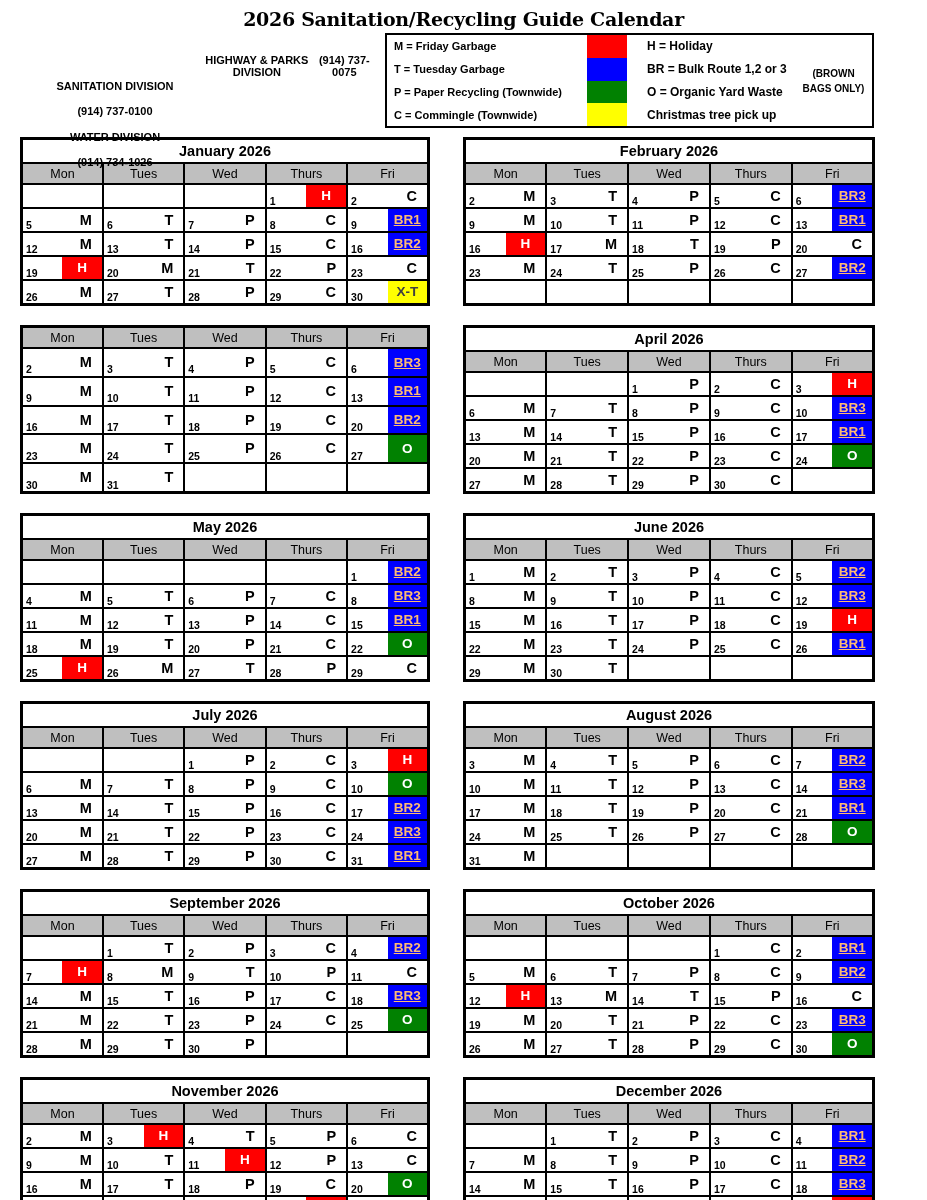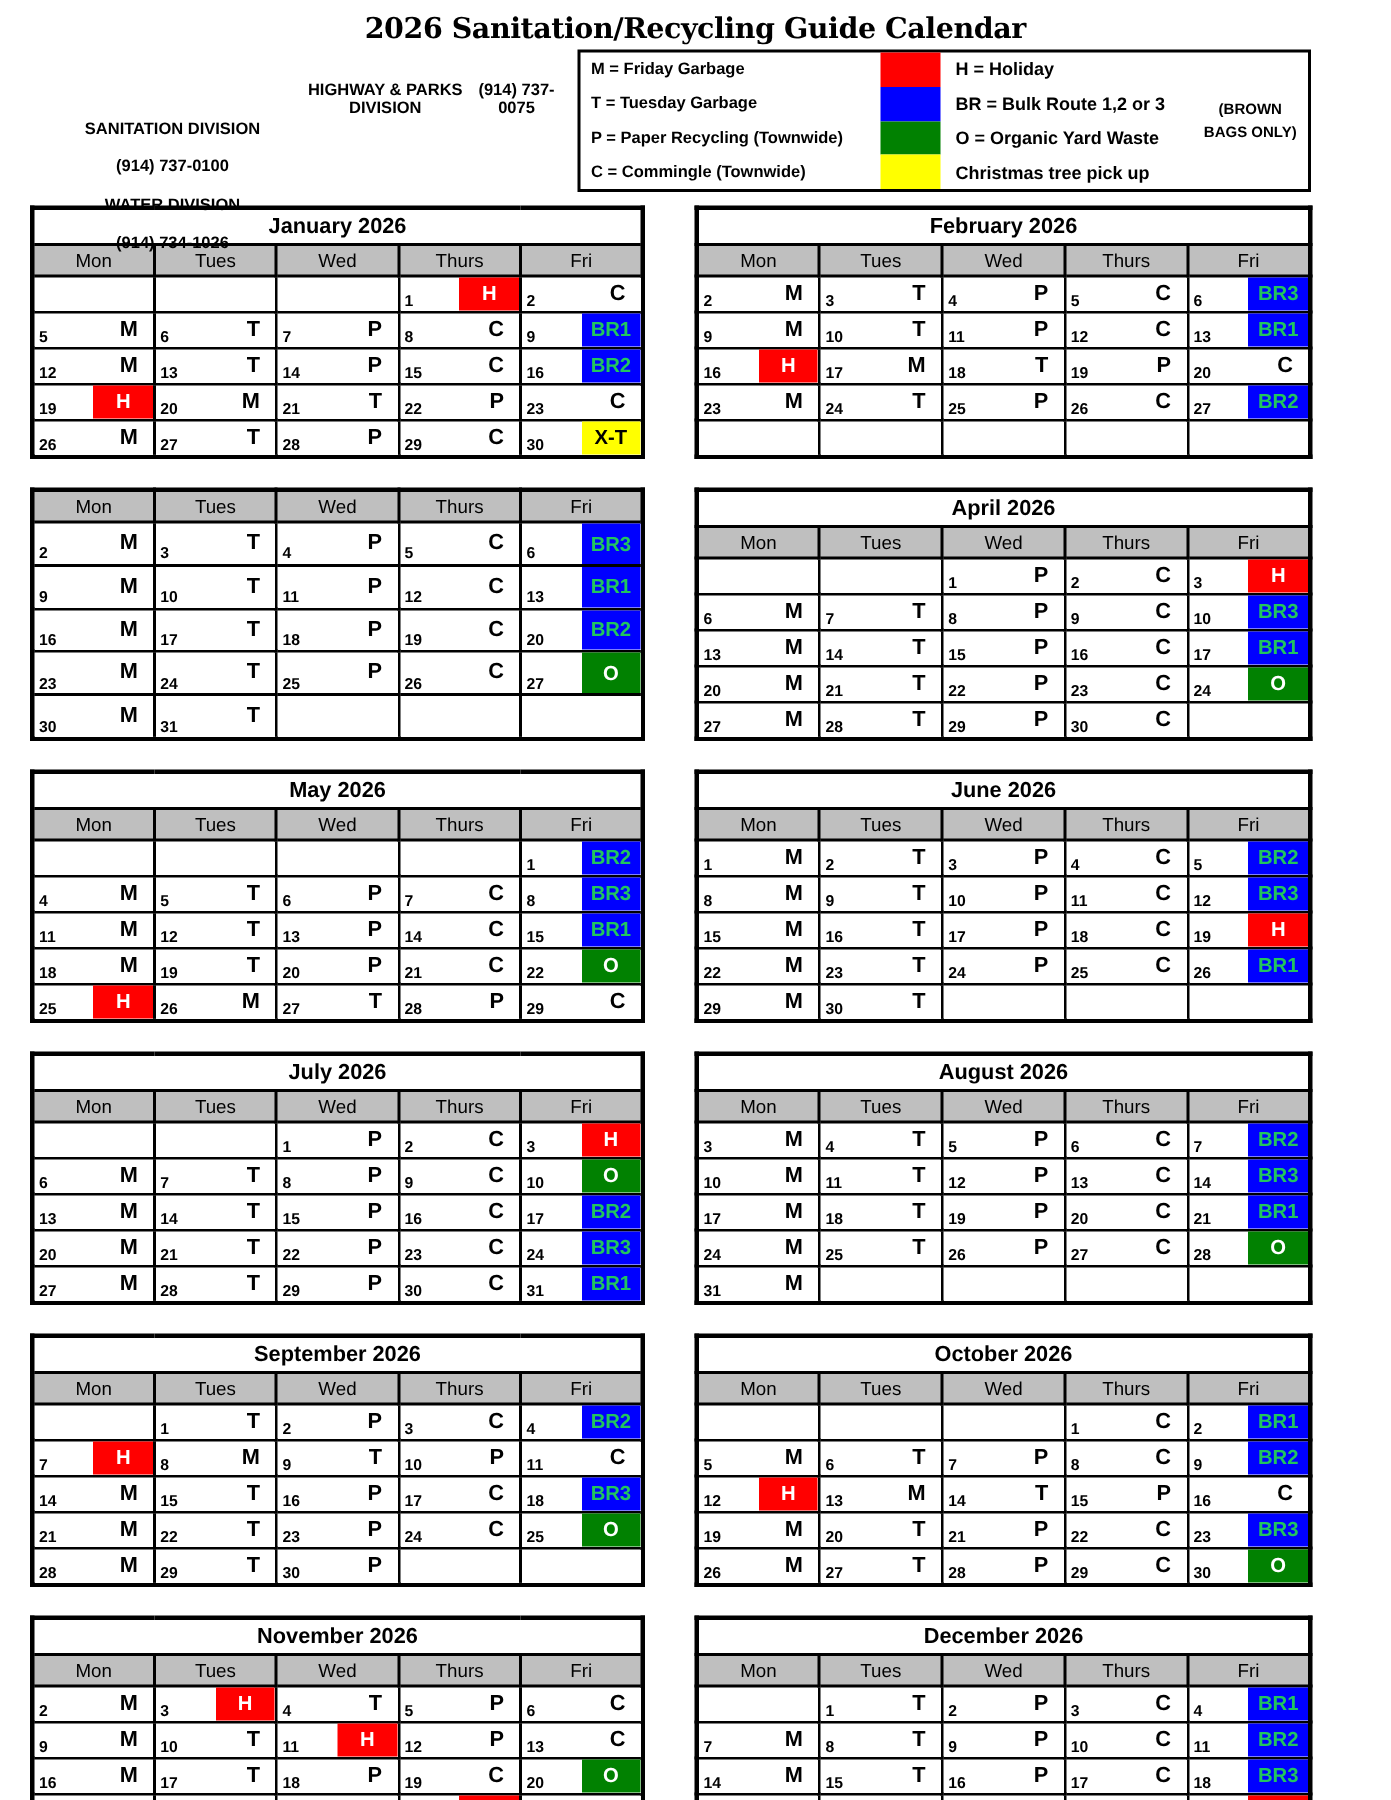--- a/index.html
+++ b/index.html
@@ -33,21 +33,21 @@
 
   .legend-box {
     position:absolute; left:365px; right:33px; top:1px; bottom:3px;
     border:2px solid #000;
     display:grid;
     grid-template-columns: 200px 40px 168px 1fr;
     grid-auto-rows:1fr;
   }
   .lg-code  { grid-column:1; display:flex; align-items:center; padding-left:7px;  font-weight:bold; font-size:11px; }
   .lg-swatch{ grid-column:2; }
-  .lg-label { grid-column:3; display:flex; align-items:center; padding-left:10px;  font-weight:bold; font-size:12px; white-space:nowrap; }
+  .lg-label { grid-column:3; display:flex; align-items:center; padding-left:20px;  font-weight:bold; font-size:12px; white-space:nowrap; }
   .lg-note  {
     grid-column:4; grid-row:1 / span 4;
     display:flex; align-items:center; justify-content:center; text-align:center;
     font-weight:bold; font-size:10px; line-height:1.5; padding:0 6px;
   }
 
   
   .calendars {
     margin:6px 20px 0 20px;
     display:grid;
@@ -67,23 +67,23 @@
     position:absolute; left:3px; bottom:1px;
     font-size:10.5px; font-weight:bold; line-height:1;
   }
   .code {
     position:absolute; right:0; top:0; bottom:0; width:50%;
     display:flex; align-items:center; justify-content:center;
     font-weight:bold; font-size:13.5px; line-height:1;
   }
   .code.plain   { width:62%; background:transparent; color:#000; justify-content:flex-end; padding-right:10px; font-size:14.5px; }
   .code.holiday { background:var(--holiday, #FF0000); color:#fff; }
-  .code.bulk    { background:var(--bulk-route, #0000FF); color:#22c55e; }
+  .code.bulk    { background:var(--bulk-route, #0000FF); color:#fdba74;text-decoration:underline; }
   .code.organic { background:var(--organic, #008000); color:#fff; }
-  .code.xmas    { background:var(--christmas, #FFFF00); color:#000000; }
+  .code.xmas    { background:var(--christmas, #FFFF00); color:#404040; }
 </style>
 </head>
 <body>
 
 <div class="page">
 
   <h1 class="title">2026 Sanitation/Recycling Guide Calendar</h1>
 
   <div class="header">
 

